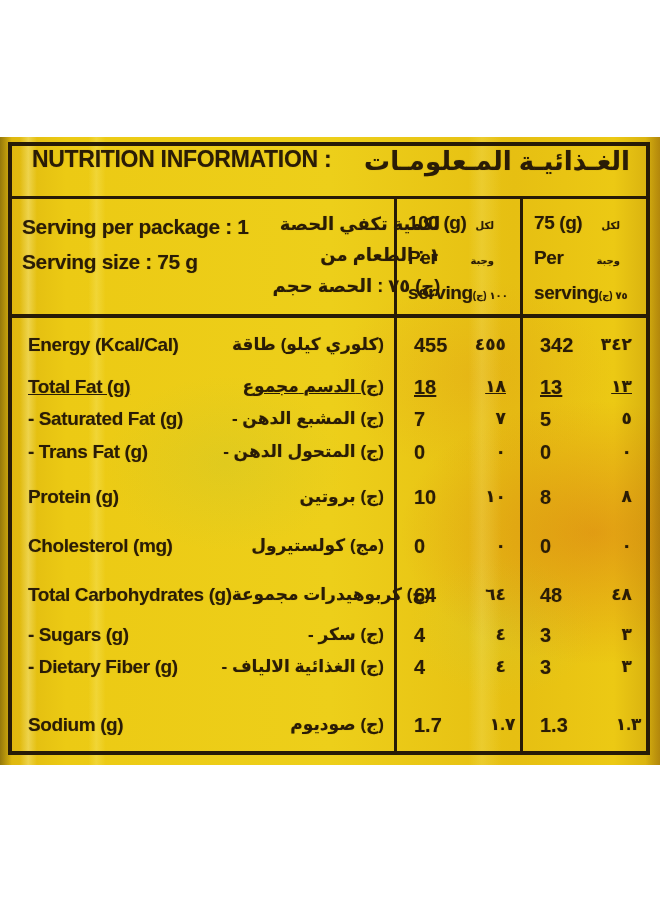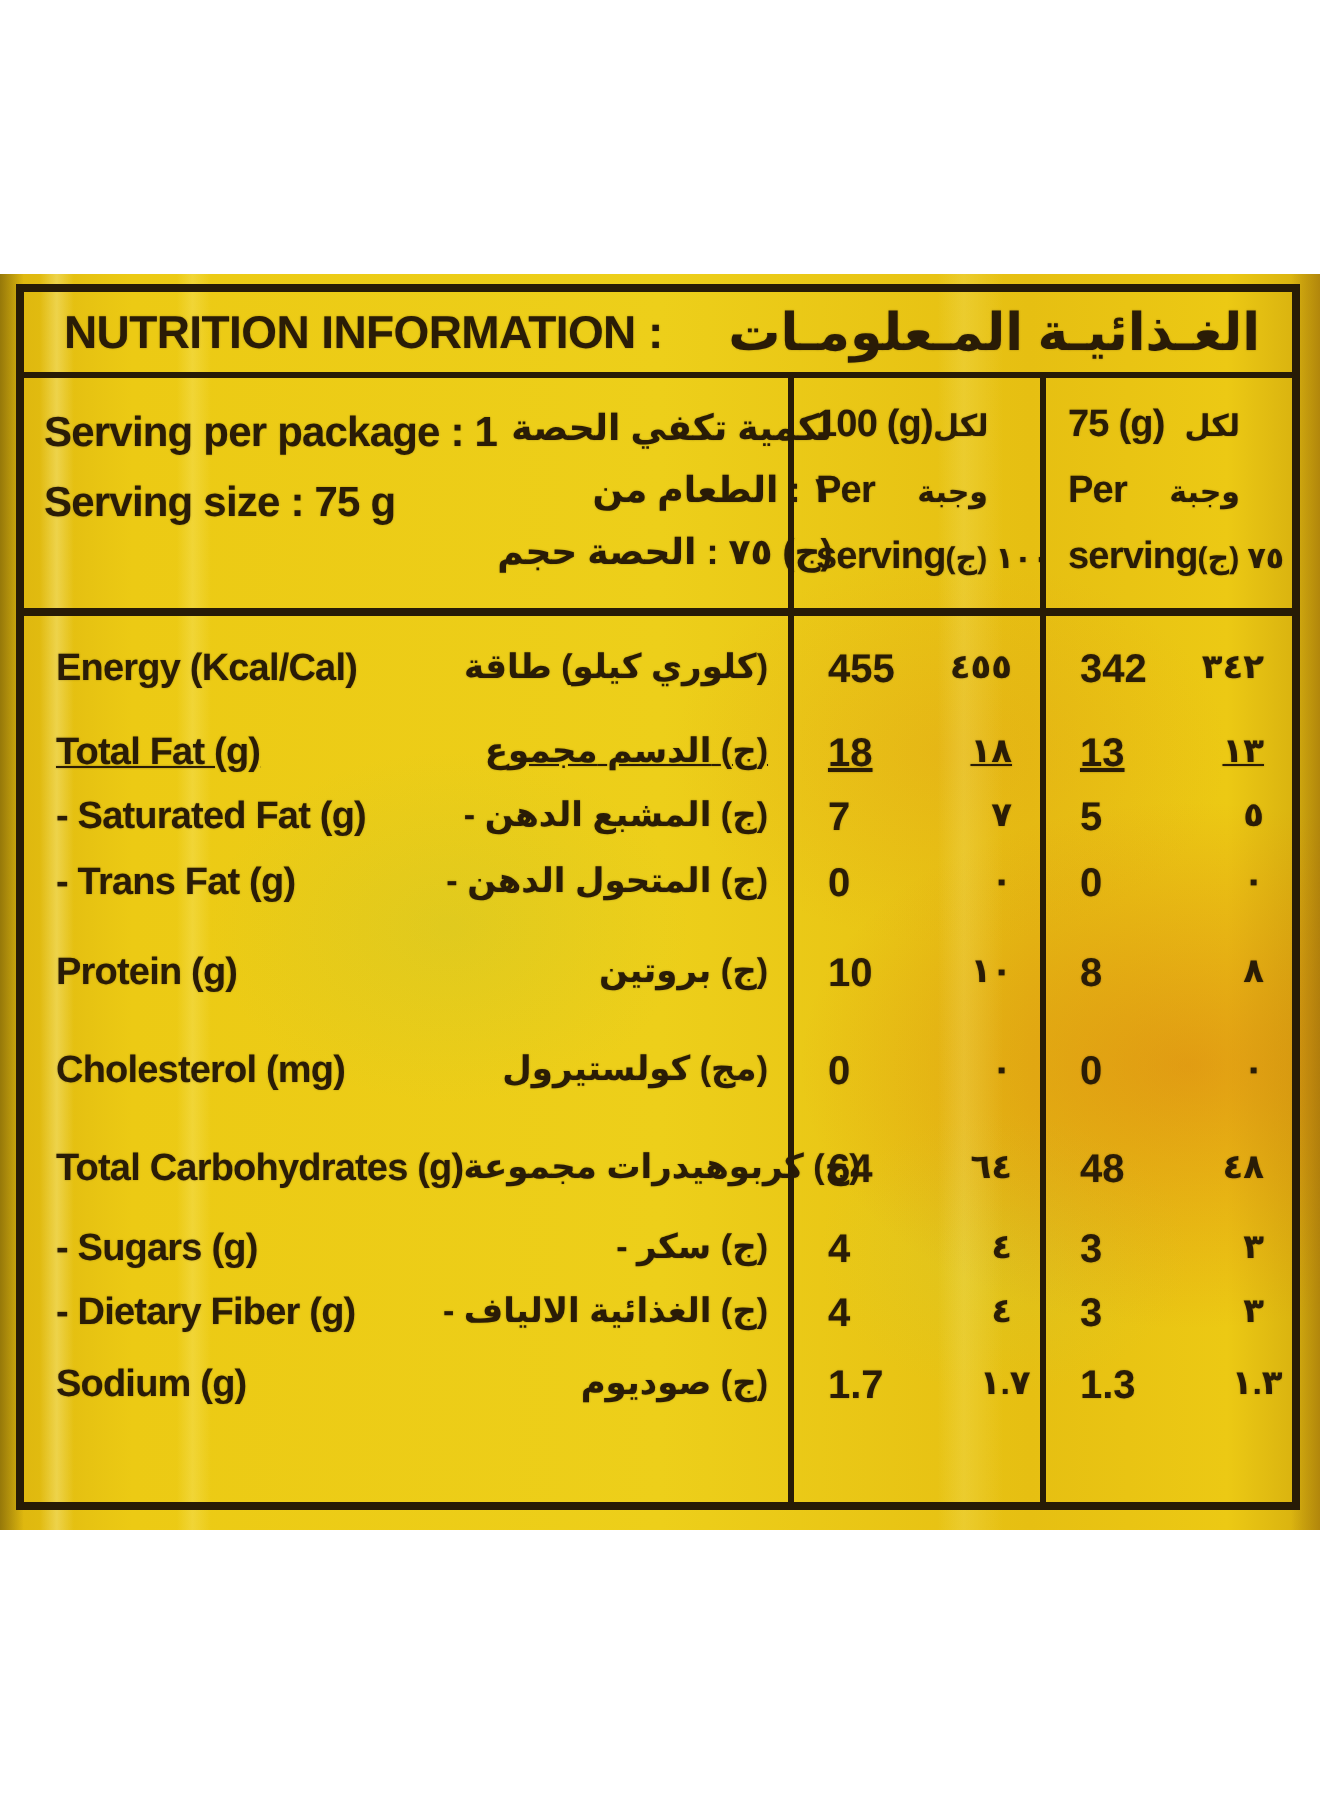--- a/index.html
+++ b/index.html
@@ -22,51 +22,51 @@
       radial-gradient(20% 16% at 76% 78%, rgba(188,208,80,.16), rgba(188,208,80,0) 70%),
       linear-gradient(90deg,#dcb40e,#ecca14 10%,#edcf1a 50%,#e6bf12 78%,#ecc914 93%,#d3ab0e);
   }
   .ntable{
     position:absolute;left:8px;top:5px;right:10px;bottom:10px;
     border:4px solid #271b06;display:flex;flex-direction:column;
     box-sizing:border-box;color:#2a1c06;
     text-shadow:0 0 1px rgba(42,28,6,.35);
   }
   .title-row{
-    height:43px;box-sizing:border-box;border-bottom:3px solid #271b06;
-    display:flex;align-items:center;justify-content:space-between;
+    height:53px;box-sizing:border-box;border-bottom:3px solid #271b06;
+    display:flex;justify-content:space-between;
     padding:0 16px 0 20px;
   }
   .title-en{font-size:23px;font-weight:bold;letter-spacing:-0.3px;white-space:nowrap;}
   .title-ar{font-size:26px;font-weight:bold;white-space:nowrap;}
   .grid{flex:1;display:flex;min-height:0;}
   .col-labels{flex:1;display:flex;flex-direction:column;min-width:0;}
   .col-val{width:126px;box-sizing:border-box;border-left:3px solid #271b06;display:flex;flex-direction:column;}
   .hdr{height:119px;box-sizing:border-box;border-bottom:4px solid #271b06;}
-  .hdr-labels{display:flex;justify-content:space-between;padding:10px 8px 0 10px;}
+  .hdr-labels{display:flex;justify-content:space-between;padding:10px 8px 0 10px;gap:24px;}
   .hdr-en div{font-size:21px;font-weight:bold;line-height:35px;letter-spacing:-0.4px;white-space:nowrap;}
   .hdr-ar{text-align:right;}
   .hdr-ar div{font-size:18px;font-weight:bold;line-height:31px;white-space:nowrap;}
   .hdr-val{padding:8px 26px 0 11px;}
   .hline{display:flex;justify-content:space-between;align-items:baseline;line-height:32px;}
   .hline .en{font-size:19px;font-weight:bold;letter-spacing:-0.4px;white-space:nowrap;}
-  .hline .ar{font-size:15px;font-weight:bold;white-space:nowrap;}
+  .hline .ar{font-size:10px;font-weight:bold;white-space:nowrap;}
   .r{height:30px;display:flex;justify-content:space-between;align-items:flex-start;}
   .lrow{padding:0 10px 0 16px;}
   .vrow{padding:0 14px 0 17px;}
   .len{font-size:19px;font-weight:bold;letter-spacing:-0.4px;white-space:nowrap;}
   .lar{font-size:17px;font-weight:bold;white-space:nowrap;}
   .ven{font-size:20px;font-weight:bold;}
   .var{font-size:17px;font-weight:bold;}
   
   [data-arsplit] span{unicode-bidi:isolate;}
   
   .m1{margin-top:16px;} .m2{margin-top:12px;text-decoration:underline;} .m3{margin-top:2px;} .m4{margin-top:3px;}
   .m5{margin-top:15px;} .m6{margin-top:19px;} .m7{margin-top:19px;} .m8{margin-top:10px;}
-  .m9{margin-top:2px;} .m10{margin-top:6px;gap:48px;}
+  .m9{margin-top:2px;} .m10{margin-top:28px;gap:48px;}
 </style>
 </head>
 <body>
 
 <div class="label-photo">
   <div class="ntable">
 
     <div class="title-row">
       <span class="title-en">NUTRITION INFORMATION :</span>
       <span class="title-ar" data-arsplit=""><span dir="ltr">المـعلومـات</span> <span dir="ltr">الغـذائيـة</span></span>

